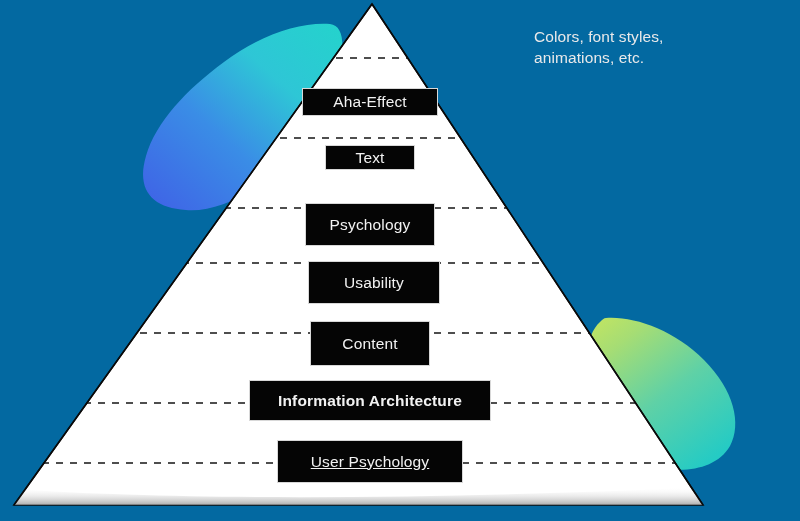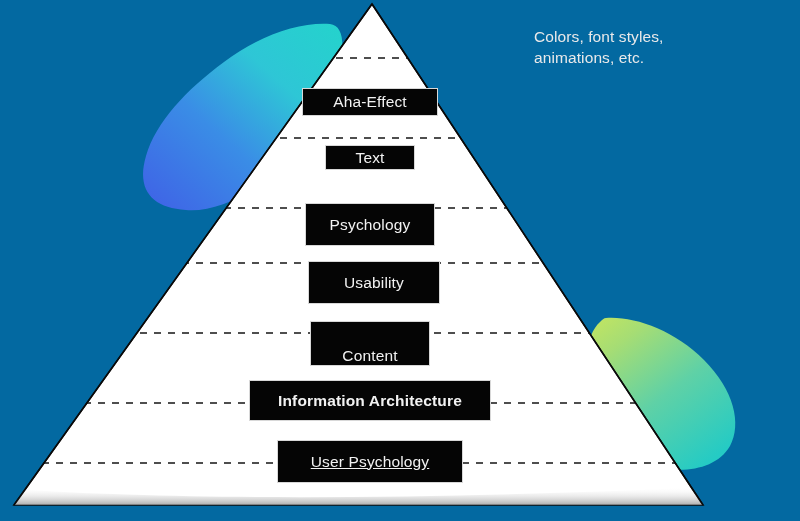--- a/index.html
+++ b/index.html
@@ -137,21 +137,21 @@
   </div>
 
   <div class="layer-label" style="left:305px; top:203px; width:130px; height:43px;">
     <span>Psychology</span>
   </div>
 
   <div class="layer-label" style="left:308px; top:261px; width:132px; height:43px;">
     <span>Usability</span>
   </div>
 
-  <div class="layer-label" style="left:310px; top:321px; width:120px; height:45px;align-items:flex-end;">
+  <div class="layer-label" style="left:310px; top:321px; width:120px; height:45px;">
     <span>Content</span>
   </div>
 
   <div class="layer-label" style="left:249px; top:380px; width:242px; height:41px;font-weight:bold;">
     <span>Information Architecture</span>
   </div>
 
   <div class="layer-label" style="left:277px; top:440px; width:186px; height:43px;text-decoration:underline;">
     <span>User Psychology</span>
   </div>

